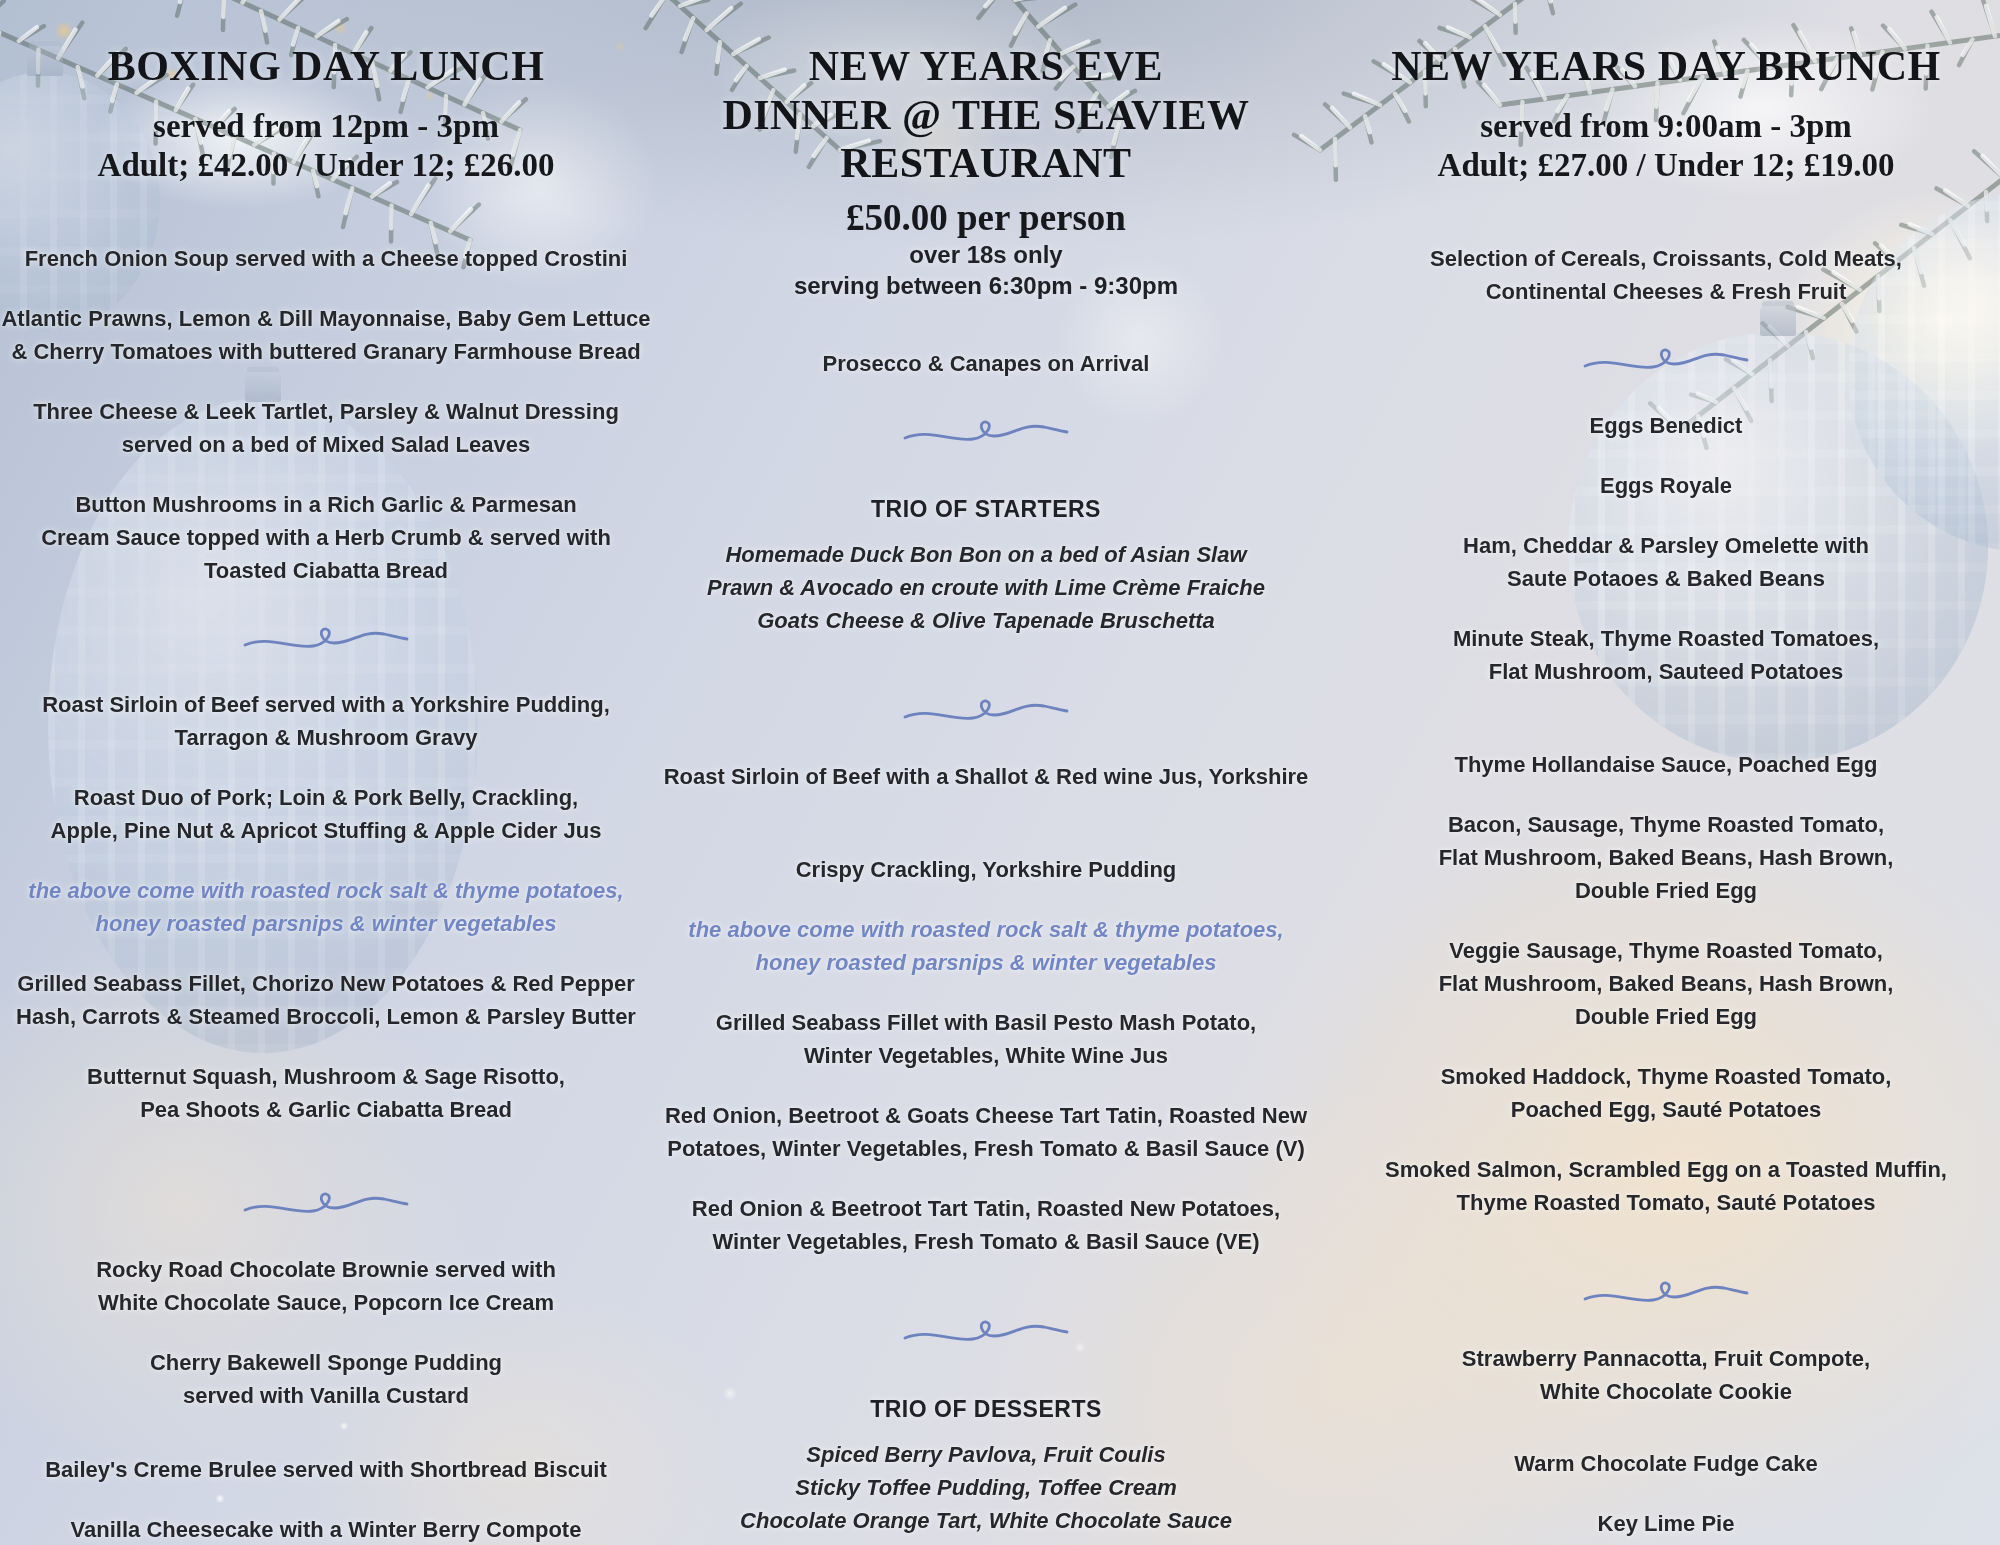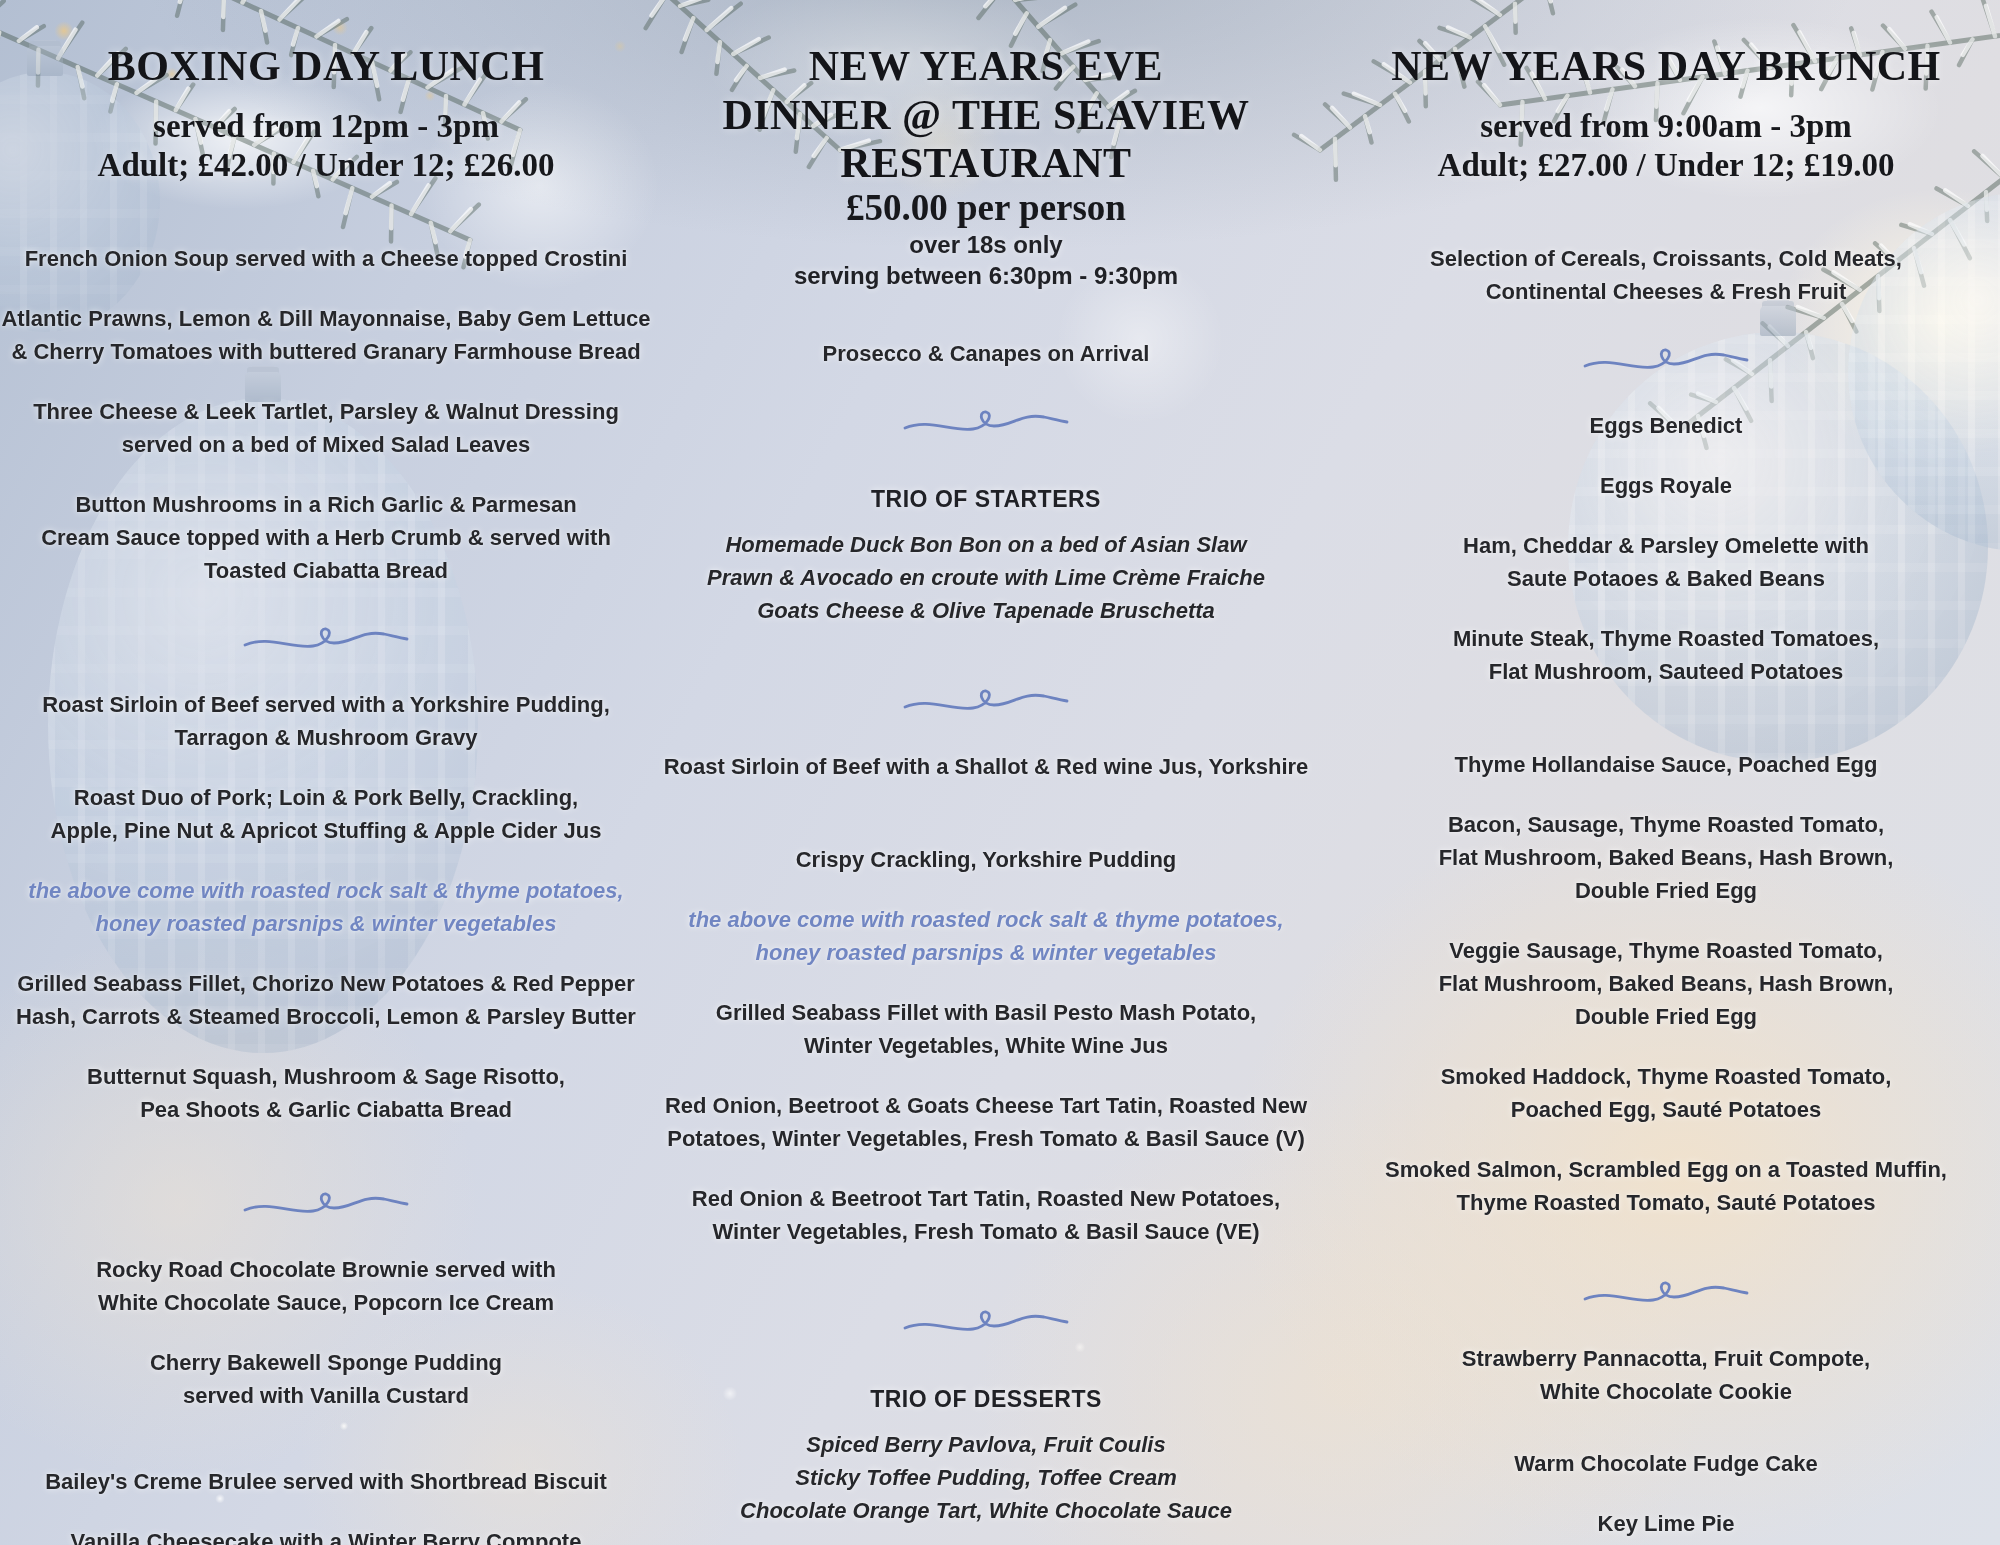--- a/index.html
+++ b/index.html
@@ -42,21 +42,21 @@
     background:linear-gradient(#c4cdd9,#90a1b5);
     box-shadow:0 -7px 0 -2px #aeb9c7, 0 -13px 0 -7px #c0c9d5;}
   svg.branches{position:absolute;inset:0;}
   .content{position:relative;z-index:10;display:grid;grid-template-columns:616px 696px 656px;column-gap:4px;padding:0 0 0 18px;}
   .menu-column{text-align:center;padding-top:42px;}
   .col-title{font-family:"Liberation Serif","DejaVu Serif",serif;font-weight:700;font-size:42px;line-height:1.16;
     color:#141519;letter-spacing:.5px;text-shadow:0 0 8px rgba(255,255,255,.5);}
   .col-sub{font-family:"Liberation Serif","DejaVu Serif",serif;font-weight:700;font-size:33px;line-height:1.2;
     color:#17181c;text-shadow:0 0 8px rgba(255,255,255,.5);}
   .col-sub.first{margin-top:16px;}
-  .col-price{font-family:"Liberation Serif","DejaVu Serif",serif;font-weight:700;font-size:37px;line-height:1.1;color:#17181c;}
+  .col-price{font-family:"Liberation Serif","DejaVu Serif",serif;font-weight:700;font-size:37px;line-height:1.1;color:#17181c;margin-top:10px;}
   .col-info{font-weight:700;font-size:24px;line-height:31px;color:#202126;text-shadow:0 0 7px rgba(255,255,255,.6);}
   .column-body{margin-top:56px;display:flex;flex-direction:column;align-items:center;}
   .column-body.tight{margin-top:46px;}
   .item{font-weight:700;font-size:22px;line-height:33px;color:#26272b;margin:0 0 27px;
     text-shadow:0 0 7px rgba(255,255,255,.7),0 0 2px rgba(255,255,255,.5);}
   .item .line{white-space:nowrap;}
   .item .line.italic{font-style:italic;margin-top:44px;}
   .note{color:#7186c2;}
   .label{font-weight:700;font-size:23px;line-height:33px;letter-spacing:.5px;color:#202126;margin:12px;
     text-shadow:0 0 7px rgba(255,255,255,.7);}
@@ -383,21 +383,21 @@
           <p class="item"><span class="line">Roast Sirloin of Beef served with a Yorkshire Pudding,</span><br><span class="line">Tarragon &amp; Mushroom Gravy</span></p>
           <p class="item"><span class="line">Roast Duo of Pork; Loin &amp; Pork Belly, Crackling,</span><br><span class="line">Apple, Pine Nut &amp; Apricot Stuffing &amp; Apple Cider Jus</span></p>
           <p class="item note"><span class="line italic">the above come with roasted rock salt &amp; thyme potatoes,</span><br><span class="line italic">honey roasted parsnips &amp; winter vegetables</span></p>
           <p class="item"><span class="line">Grilled Seabass Fillet, Chorizo New Potatoes &amp; Red Pepper</span><br><span class="line">Hash, Carrots &amp; Steamed Broccoli, Lemon &amp; Parsley Butter</span></p>
           <p class="item"><span class="line">Butternut Squash, Mushroom &amp; Sage Risotto,</span><br><span class="line">Pea Shoots &amp; Garlic Ciabatta Bread</span></p>
           <svg class="divider" width="170" height="40" viewBox="0 0 170 40" style="margin-top: 30px;">
     <path d="M4 27 C28 17 50 31 72 28 C86 26 93 13 85 11 C77 10 79 25 93 25 C112 25 120 12 143 16 C152 18 159 20 166 21" fill="none" stroke="#6d83c0" stroke-width="2.8" stroke-linecap="round"></path>
   </svg>
           <p class="item"><span class="line">Rocky Road Chocolate Brownie served with</span><br><span class="line">White Chocolate Sauce, Popcorn Ice Cream</span></p>
           <p class="item"><span class="line">Cherry Bakewell Sponge Pudding</span><br><span class="line">served with Vanilla Custard</span></p>
-          <p class="item" style="margin-top: 26px; text-align: center;"><span class="line">Bailey's Creme Brulee served with Shortbread Biscuit</span></p>
+          <p class="item" style="margin-top: 14px; text-align: center;"><span class="line">Bailey's Creme Brulee served with Shortbread Biscuit</span></p>
           <p class="item"><span class="line">Vanilla Cheesecake with a Winter Berry Compote</span><br></p>
         </div>
       </section>
       <section class="menu-column">
         <div class="col-title">NEW YEARS EVE</div>
         <div class="col-title">DINNER @ THE SEAVIEW</div>
         <div class="col-title">RESTAURANT</div>
         <div class="col-price">£50.00 per person</div>
         <div class="col-info">over 18s only</div>
         <div class="col-info">serving between 6:30pm - 9:30pm</div>

